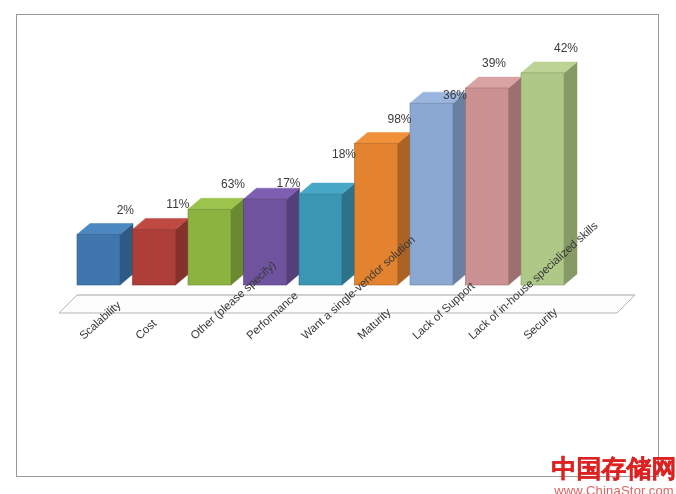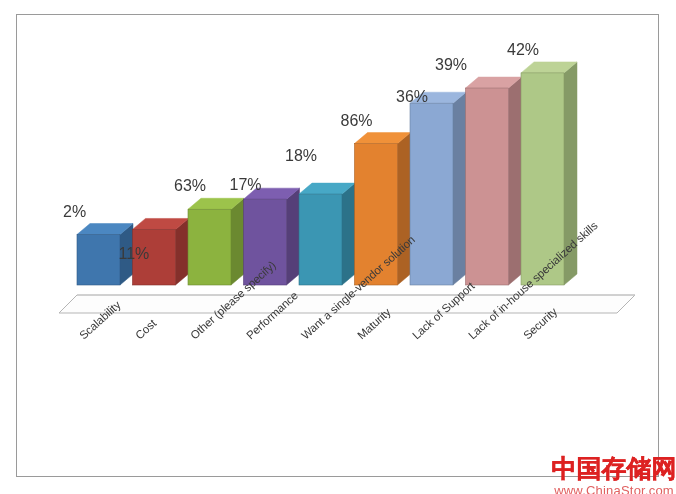--- a/index.html
+++ b/index.html
@@ -39,24 +39,24 @@
     left: 0;
     top: 0;
     width: 643px;
     height: 463px;
     display: block;
   }
 
   .value-label {
     position: absolute;
     font-family: "Liberation Sans", sans-serif;
-    font-size: 16px;
+    font-size: 12px;
     color: #3a3a3a;
     white-space: nowrap;
-    text-align: left;
+    text-align: right;
     font-weight: 400;
   }
 
   .cat-label {
     position: absolute;
     font-family: "Liberation Sans", sans-serif;
     font-size: 11.5px;
     color: #3a3a3a;
     white-space: nowrap;
     transform-origin: 0 50%;
@@ -138,25 +138,25 @@
           <rect x="448.5" y="73.05000000000001" width="43" height="196.95" fill="#cc9293" stroke="#9c6f70" stroke-width="0.6"></rect>
         </g>
         <g>
           <path d="M 547 57.900000000000006 L 560 46.900000000000006 L 560 259 L 547 270 Z" fill="#859a66" stroke="#859a66" stroke-width="0.5"></path>
           <path d="M 504 57.900000000000006 L 517 46.900000000000006 L 560 46.900000000000006 L 547 57.900000000000006 Z" fill="#bdd396" stroke="#bdd396" stroke-width="0.5"></path>
           <rect x="504" y="57.900000000000006" width="43" height="212.1" fill="#aec887" stroke="#859a66" stroke-width="0.6"></rect>
         </g>
       </svg>
     <div id="value-labels">
         <div class="value-label" style="left: 46px; top: 187.5px; width: 71px;">2%</div>
-        <div class="value-label" style="left: 101.5px; top: 182.45px; width: 71px; margin-top: 48px;">11%</div>
+        <div class="value-label" style="left: 101.5px; top: 182.45px; width: 71px;">11%</div>
         <div class="value-label" style="left: 157px; top: 162.25px; width: 71px;">63%</div>
         <div class="value-label" style="left: 212.5px; top: 161px; width: 71px;">17%</div>
         <div class="value-label" style="left: 268px; top: 132px; width: 71px;">18%</div>
-        <div class="value-label" style="left: 323.5px; top: 96.6px; width: 71px;">86%</div>
+        <div class="value-label" style="left: 323.5px; top: 96.6px; width: 71px;">98%</div>
         <div class="value-label" style="left: 379px; top: 73px; width: 71px;">36%</div>
         <div class="value-label" style="left: 418px; top: 41.05px; width: 71px;">39%</div>
         <div class="value-label" style="left: 490px; top: 25.9px; width: 71px;">42%</div>
       </div>
     <div id="cat-labels">
         <div class="cat-label" style="left: 64px; top: 316px;">Scalability</div>
         <div class="cat-label" style="left: 119.5px; top: 316px;">Cost</div>
         <div class="cat-label" style="left: 175px; top: 316px;">Other (please specify)</div>
         <div class="cat-label" style="left: 230.5px; top: 316px;">Performance</div>
         <div class="cat-label" style="left: 286px; top: 316px;">Want a single-vendor solution</div>

